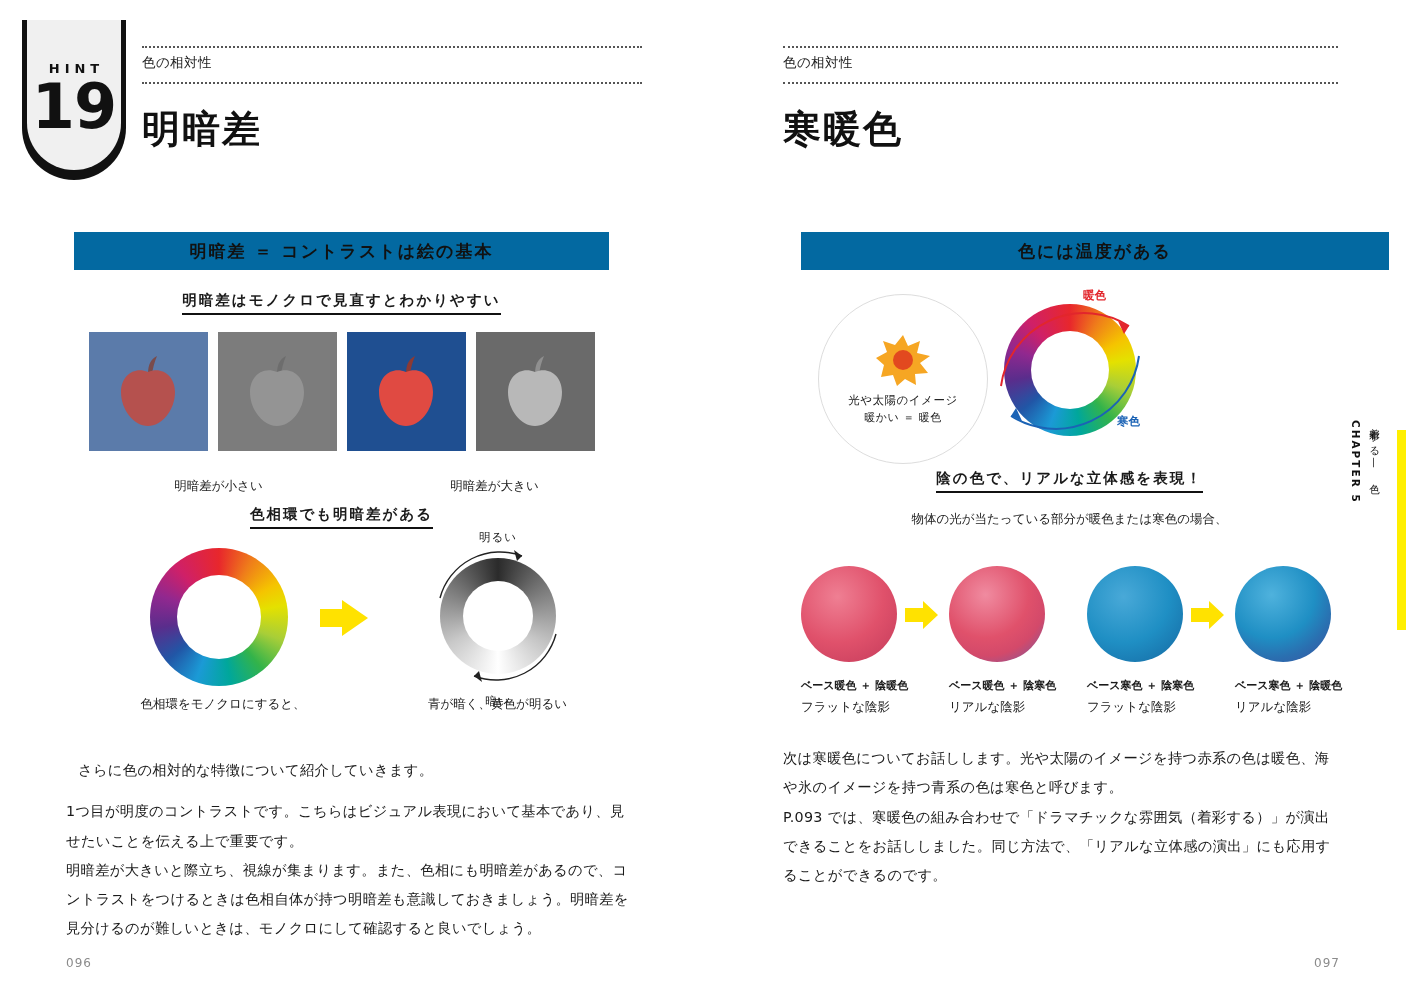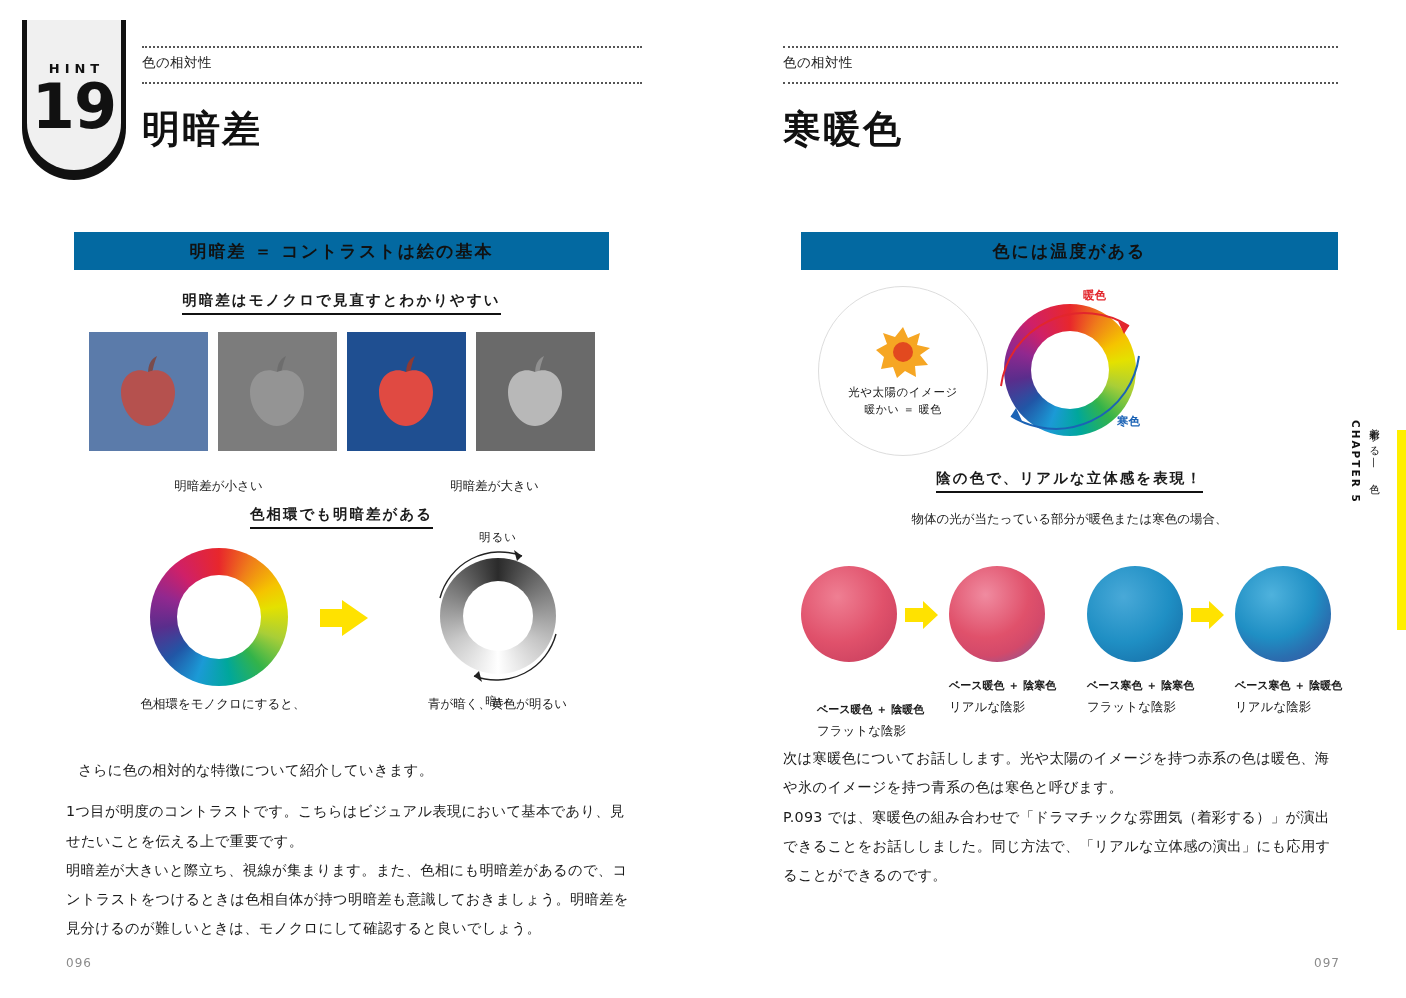--- a/index.html
+++ b/index.html
@@ -224,25 +224,25 @@
 
   <div>
 
     <div style="position:absolute;left:783px;top:46px;width:555px;">
       <div class="dots-top"></div>
       <div class="kicker">色の相対性</div>
       <div class="dots-bottom"></div>
       <div class="sec-title">寒暖色</div>
     </div>
 
-    <div class="yellow-band" style="position:absolute;left:801px;top:232px;width:537px;">色には温度がある</div>
+    <div class="yellow-band" style="position:absolute;left:801px;top:232px;width:588px;">色には温度がある</div>
 
     <div style="position:absolute;left:801px;top:282px;width:537px;height:178px;">
 
-      <div class="bubble" style="position:absolute;left:17px;top:4px;width:168px;height:168px;">
+      <div class="bubble" style="position:absolute;left:17px;top:12px;width:168px;height:168px;">
         <svg width="58" height="54" viewBox="0 0 58 54" style="margin-bottom:6px;">
           <path d="M29 2 L34 13 L46 8 L43 20 L56 23 L46 30 L54 40 L41 41 L42 52 L31 46 L23 53 L19 42 L7 44 L10 32 L2 25 L13 19 L9 8 L21 12 Z" fill="#f6a623"></path>
           <circle cx="29" cy="27" r="10" fill="#e2491f"></circle>
         </svg>
         <div class="l1">光や太陽のイメージ</div>
         <div class="l2">暖かい ＝ 暖色</div>
       </div>
 
 
       <div style="position:absolute;left:203px;top:22px;width:132px;height:132px;">
@@ -290,21 +290,21 @@
       <svg width="34" height="30" viewBox="0 0 34 30" style="position:absolute;left:390px;top:34px;">
         <polygon points="0,8 18,8 18,1 33,15 18,29 18,22 0,22" fill="#ffe200"></polygon>
       </svg>
 
       <div style="position:absolute;left:434px;top:0;width:96px;height:96px;">
         <div class="sphere" style="width:96px;height:96px;background:radial-gradient(circle at 38% 30%, #4fb2dd 0%, #1f8fc4 48%, #2a6fb0 70%, #3c4e9e 100%);"></div>
       </div>
     </div>
 
     <div style="position:absolute;left:801px;top:678px;width:537px;height:44px;">
-      <div class="shadow-caption" style="position:absolute;left:16px;width:128px;margin-top:24px;">
+      <div class="shadow-caption" style="position:absolute;left:0;width:128px;">
         <div class="b">ベース暖色 ＋ 陰暖色</div>
         <div style="font-size:12.5px;margin-top:3px;">フラットな陰影</div>
       </div>
       <div class="shadow-caption" style="position:absolute;left:148px;width:128px;">
         <div class="b">ベース暖色 ＋ 陰寒色</div>
         <div style="font-size:12.5px;margin-top:3px;">リアルな陰影</div>
       </div>
       <div class="shadow-caption" style="position:absolute;left:286px;width:128px;">
         <div class="b">ベース寒色 ＋ 陰寒色</div>
         <div style="font-size:12.5px;margin-top:3px;">フラットな陰影</div>

